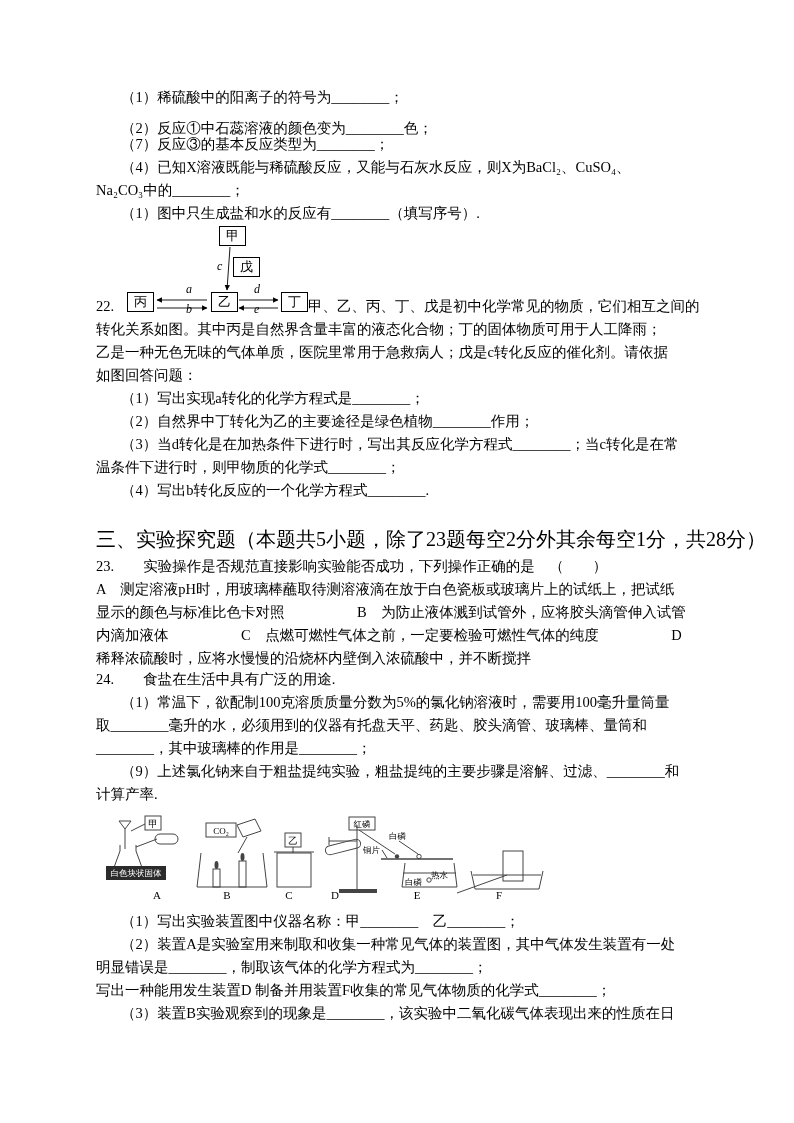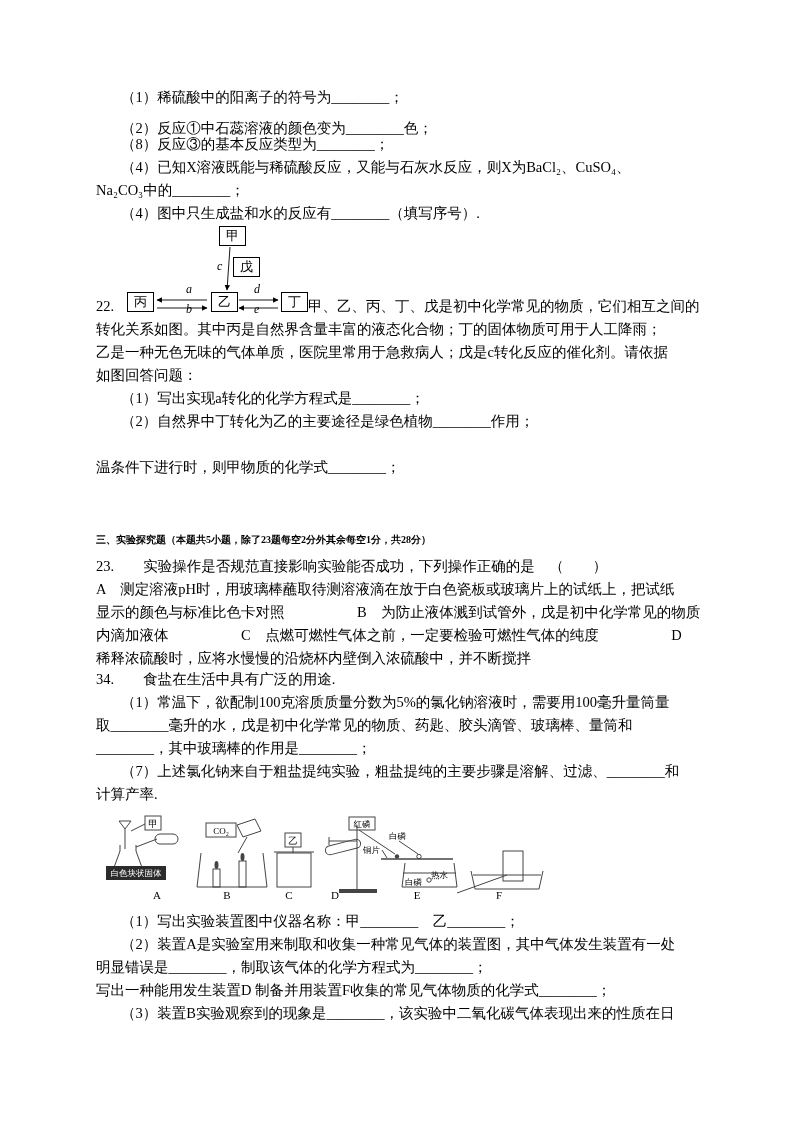--- a/index.html
+++ b/index.html
@@ -4,40 +4,40 @@
 <style>
   * { margin:0; padding:0; box-sizing:border-box; }
   html,body { background:#ffffff; }
   body {
     width:794px; height:1123px; position:relative;
     font-family:"Liberation Serif","DejaVu Serif",serif;
     color:#000;
   }
   .page { position:absolute; left:0; top:0; width:794px; height:1123px; background:#fff; overflow:hidden; }
   .ln { position:absolute; font-size:14.5px; line-height:19px; white-space:pre; }
-  .bold { font-weight:bold; font-size:10px; }
+  .bold { font-weight:normal; font-size:20px; }
   .nbox {
     position:absolute; width:27px; height:20px; border:1px solid #000;
     font-size:13px; line-height:18px; text-align:center; background:#fff; z-index:2;
   }
   .elbl { position:absolute; font-size:12px; font-style:italic; z-index:2; }
   svg.overlay { position:absolute; z-index:1; }
   text { font-family:"Liberation Serif","DejaVu Serif",serif; }
 </style>
 </head>
 <body>
 
 <div class="page">
 
   <div class="ln" style="left:121px;top:88px">（1）稀硫酸中的阳离子的符号为________；</div>
   <div class="ln" style="left:121px;top:119px">（2）反应①中石蕊溶液的颜色变为________色；</div>
-  <div class="ln" style="left:121px;top:135px">（8）反应③的基本反应类型为________；</div>
+  <div class="ln" style="left:121px;top:135px">（7）反应③的基本反应类型为________；</div>
   <div class="ln" style="left:121px;top:158px">（4）已知X溶液既能与稀硫酸反应，又能与石灰水反应，则X为BaCl₂、CuSO₄、</div>
   <div class="ln" style="left:96px;top:181px">Na₂CO₃中的________；</div>
-  <div class="ln" style="left:121px;top:204px">（4）图中只生成盐和水的反应有________（填写序号）.</div>
+  <div class="ln" style="left:121px;top:204px">（1）图中只生成盐和水的反应有________（填写序号）.</div>
 
   <svg class="overlay" style="left:90px;top:220px" width="260" height="110" viewBox="0 0 260 110">
     <defs>
       <marker id="arr" markerWidth="8" markerHeight="8" refX="5.5" refY="3" orient="auto">
         <path d="M0,0 L6,3 L0,6 Z" fill="#000"></path>
       </marker>
     </defs>
     <line x1="140" y1="27" x2="137" y2="70" stroke="#000" stroke-width="0.9" marker-end="url(#arr)"></line>
     <line x1="117" y1="80" x2="67" y2="80" stroke="#000" stroke-width="0.9" marker-end="url(#arr)"></line>
     <line x1="67" y1="88" x2="117" y2="88" stroke="#000" stroke-width="0.9" marker-end="url(#arr)"></line>
@@ -55,35 +55,37 @@
   <div class="elbl" style="left:254px;top:282px">d</div>
   <div class="elbl" style="left:254px;top:302px">e</div>
 
   <div class="ln" style="left:96px;top:297px">22.</div>
   <div class="ln" style="left:308px;top:297px">甲、乙、丙、丁、戊是初中化学常见的物质，它们相互之间的</div>
   <div class="ln" style="left:96px;top:343px">乙是一种无色无味的气体单质，医院里常用于急救病人；戊是c转化反应的催化剂。请依据</div>
   <div class="ln" style="left:96px;top:320px">转化关系如图。其中丙是自然界含量丰富的液态化合物；丁的固体物质可用于人工降雨；</div>
   <div class="ln" style="left:96px;top:366px">如图回答问题：</div>
   <div class="ln" style="left:121px;top:389px">（1）写出实现a转化的化学方程式是________；</div>
   <div class="ln" style="left:121px;top:412px">（2）自然界中丁转化为乙的主要途径是绿色植物________作用；</div>
+  <div class="ln" style="left:121px;top:435px">（3）当d转化是在加热条件下进行时，写出其反应化学方程式________；当c转化是在常</div>
   <div class="ln" style="left:96px;top:458px">温条件下进行时，则甲物质的化学式________；</div>
+  <div class="ln" style="left:121px;top:481px">（4）写出b转化反应的一个化学方程式________.</div>
 
   <div class="ln bold" style="left:96px;top:530px">三、实验探究题（本题共5小题，除了23题每空2分外其余每空1分，共28分）</div>
 
   <div class="ln" style="left:96px;top:557px">23.　　实验操作是否规范直接影响实验能否成功，下列操作正确的是　（　　）</div>
   <div class="ln" style="left:96px;top:580px">A　测定溶液pH时，用玻璃棒蘸取待测溶液滴在放于白色瓷板或玻璃片上的试纸上，把试纸</div>
-  <div class="ln" style="left:96px;top:603px">显示的颜色与标准比色卡对照　　　　　B　为防止液体溅到试管外，戊是初中化学常见的物质</div>
+  <div class="ln" style="left:96px;top:603px">显示的颜色与标准比色卡对照　　　　　B　为防止液体溅到试管外，应将胶头滴管伸入试管</div>
   <div class="ln" style="left:96px;top:649px">稀释浓硫酸时，应将水慢慢的沿烧杯内壁倒入浓硫酸中，并不断搅拌</div>
   <div class="ln" style="left:96px;top:626px">内滴加液体　　　　　C　点燃可燃性气体之前，一定要检验可燃性气体的纯度　　　　　D</div>
 
-  <div class="ln" style="left:96px;top:670px">34.　　食盐在生活中具有广泛的用途.</div>
+  <div class="ln" style="left:96px;top:670px">24.　　食盐在生活中具有广泛的用途.</div>
   <div class="ln" style="left:121px;top:693px">（1）常温下，欲配制100克溶质质量分数为5%的氯化钠溶液时，需要用100毫升量筒量</div>
-  <div class="ln" style="left:96px;top:716px">取________毫升的水，戊是初中化学常见的物质、药匙、胶头滴管、玻璃棒、量筒和</div>
+  <div class="ln" style="left:96px;top:716px">取________毫升的水，必须用到的仪器有托盘天平、药匙、胶头滴管、玻璃棒、量筒和</div>
   <div class="ln" style="left:96px;top:739px">________，其中玻璃棒的作用是________；</div>
-  <div class="ln" style="left:121px;top:762px">（7）上述氯化钠来自于粗盐提纯实验，粗盐提纯的主要步骤是溶解、过滤、________和</div>
+  <div class="ln" style="left:121px;top:762px">（9）上述氯化钠来自于粗盐提纯实验，粗盐提纯的主要步骤是溶解、过滤、________和</div>
   <div class="ln" style="left:96px;top:785px">计算产率.</div>
 
 
   <svg class="overlay" style="left:105px;top:815px" width="440" height="95" viewBox="0 0 440 95">
     <g fill="none" stroke="#444" stroke-width="1">
 
       <g>
         <path d="M14,6 L26,6 L20,14 Z"></path>
         <line x1="20" y1="14" x2="20" y2="34"></line>
         <path d="M15,30 L15,36 L7,58 L39,58 L31,36 L31,30"></path>

